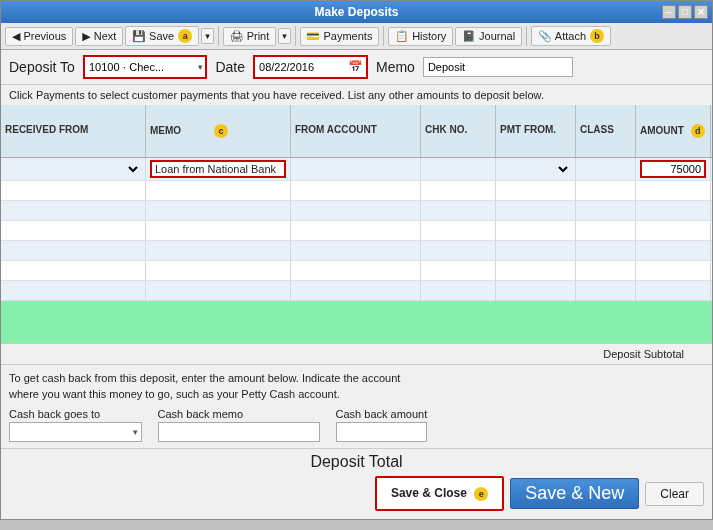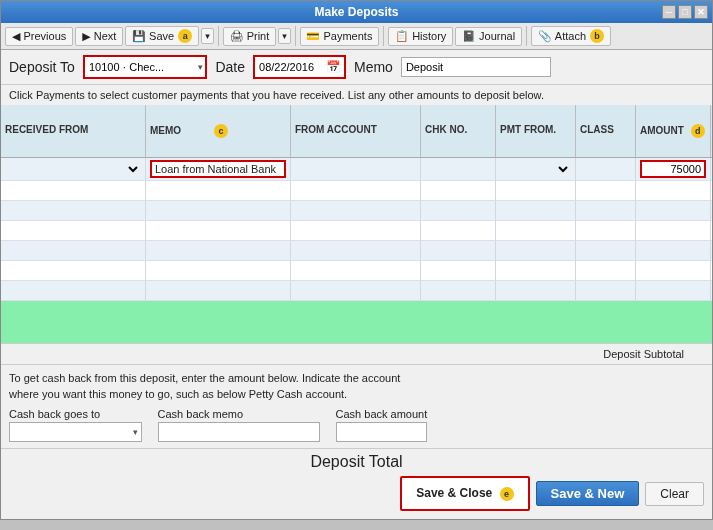--- a/index.html
+++ b/index.html
@@ -118,20 +118,21 @@
       padding: 0 3px;
       cursor: pointer;
       font-size: 9px;
       color: #555;
     }
     .date-wrapper {
       display: flex;
       align-items: center;
       border: 2px solid #cc0000;
       background: white;
+      gap: 22px;
     }
     .date-input {
       border: none;
       padding: 2px 4px;
       font-size: 11px;
       background: white;
       height: 20px;
       width: 68px;
       outline: none;
     }
@@ -290,22 +291,22 @@
       font-size: 12px;
       font-weight: bold;
       color: #222;
       cursor: pointer;
       border-radius: 2px;
     }
     .btn-save-new {
       background: linear-gradient(to bottom, #4a90d9, #2c6fbe);
       border: 1px solid #2060a0;
       padding: 4px 14px;
-      font-size: 13px;
-      font-weight: bold;
+      font-size: 18px;
+      font-weight: normal;
       color: white;
       cursor: pointer;
       border-radius: 2px;
     }
     .btn-clear {
       background: #f5f5f5;
       border: 1px solid #bbb;
       padding: 4px 14px;
       font-size: 12px;
       color: #222;
@@ -527,21 +528,21 @@
     </div>
   </div>
 
   <div class="subtotal-row">
     <span>Deposit Subtotal</span>
   </div>
 
   <div class="cash-back-section">
     <div class="cash-back-info">
       <span>To get cash back from this deposit, enter the amount below.  Indicate the account</span><br>
-      <span>where you want this money to go, such as below Petty Cash account.</span>
+      <span>where you want this money to go, such as your Petty Cash account.</span>
     </div>
     <div class="cash-back-fields">
       <div class="cash-field-group">
         <span class="cash-field-label">Cash back goes to</span>
         <div class="cash-field-input-wrap">
           <input class="cash-field-input" value="" style="">
           <span class="dropdown-arrow">▾</span>
         </div>
       </div>
       <div class="cash-field-group">

